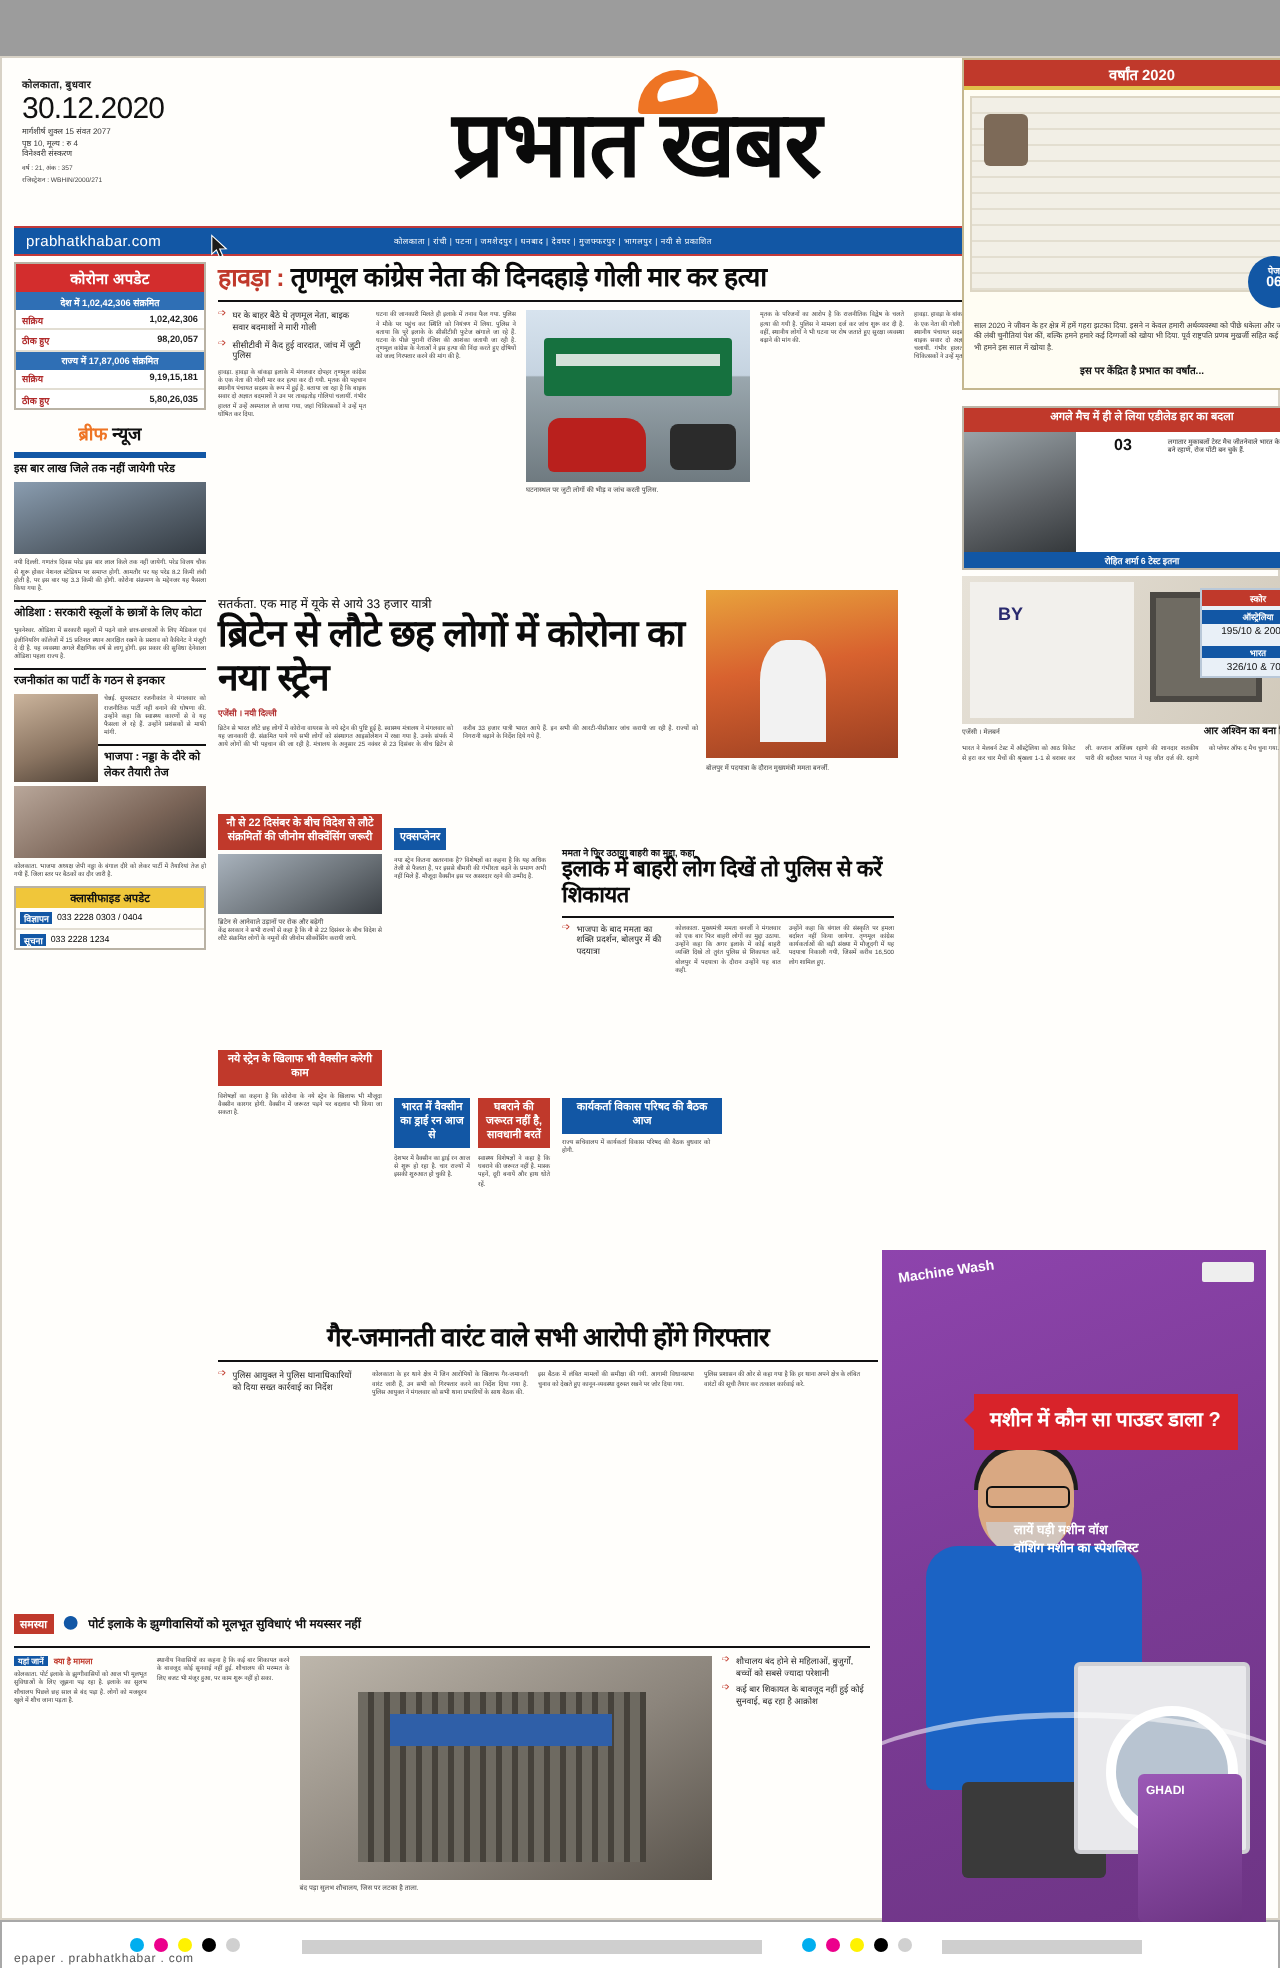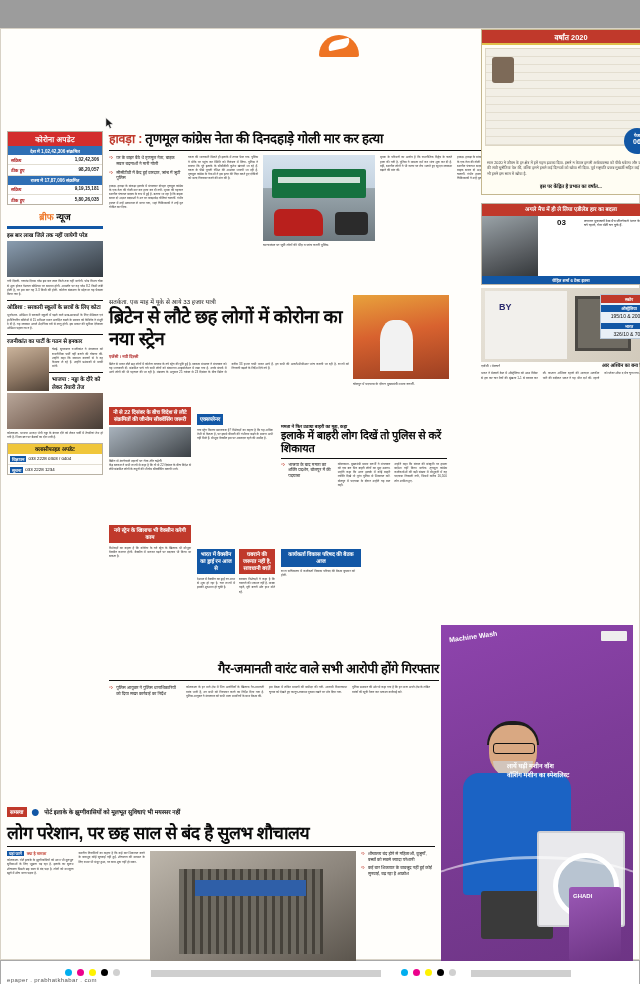--- a/index.html
+++ b/index.html
@@ -130,21 +130,21 @@
   #cricphoto .jersey{position:absolute;left:2%;top:4%;width:46%;height:92%;background:#f2f0ec;}
   #cricphoto .logo{position:absolute;left:10%;top:18%;font-size:9px;font-weight:bold;color:#2a2a6e;}
   #cricphoto .trophy{position:absolute;left:52%;top:10%;width:28%;height:66%;background:#6f6b62;border:3px solid #4b4843;}
   #scorebox{position:absolute;right:3px;top:6px;width:56px;background:#e9f0f7;border:1px solid #b9c8d8;text-align:center;}
   #scorebox .bh{background:#c0392b;color:#fff;font-size:4.4px;font-weight:bold;padding:1px 0;}
   #scorebox .tm{background:#1257a5;color:#fff;font-size:4.2px;font-weight:bold;padding:.8px 0;margin-top:2px;}
   #scorebox .sc{font-size:5px;color:#111;padding:1.4px 0;}
 
   
   #warrant{position:absolute;left:108px;top:632px;width:330px;}
-  #warrant .h{font-size:13px;font-weight:bold;color:#0b0b0b;text-align:right;line-height:16px;letter-spacing:-.3px;}
+  #warrant .h{font-size:13px;font-weight:bold;color:#0b0b0b;text-align:center;line-height:16px;letter-spacing:-.3px;}
   #warrant .rl{height:1.3px;background:#111;margin:3px 0 4px;}
 
   
   #ghadi{position:absolute;left:440px;top:596px;width:192px;height:362px;overflow:hidden;
      background:linear-gradient(160deg,#8e44ad 0%,#7d3c98 40%,#6c3483 100%);}
   #ghadi .brand{position:absolute;right:6px;top:6px;width:26px;height:10px;background:#eee;border-radius:1px;}
   #ghadi .mw{position:absolute;left:8px;top:8px;font-size:7px;font-weight:bold;color:#fff;transform:rotate(-8deg);}
   #ghadi .bubble{position:absolute;left:46px;top:72px;width:132px;background:#d8232a;color:#fff;
      font-size:10px;font-weight:bold;line-height:14px;padding:7px 8px;box-sizing:border-box;}
   #ghadi .bubble:after{content:"";position:absolute;left:-12px;bottom:8px;border:7px solid transparent;border-right-color:#d8232a;}
@@ -197,30 +197,47 @@
 
 <div id="page">
 
   <div id="topstrip"></div>
   <div id="botstrip"></div>
 
   <div id="pagebody">
 
     <div id="masthead">
 
+      <div id="dateblock">
+        <div class="city">कोलकाता, बुधवार</div>
+        <div class="bigdate">30.12.2020</div>
+        <div class="sub">मार्गशीर्ष शुक्ल 15 संवत 2077</div>
+        <div class="sub">पृष्ठ 10, मूल्य : रु 4</div>
+        <div class="sub">विनेश्वरी संस्करण</div>
+        <div class="reg">वर्ष : 21, अंक : 357</div>
+        <div class="reg">रजिस्ट्रेशन : WBHIN/2000/271</div>
+      </div>
 
       <div id="nameplate">
         <div id="npBird"></div>
+        <div id="npText">
+          <span>प्रभात</span>
+          <span>खबर</span>
+        </div>
       </div>
 
       <div id="tagline">
         <span>अखबार नहीं </span><span class="org">आंदोलन</span>
       </div>
     </div>
 
+    <div id="urlbar">
+      <span class="site">prabhatkhabar.com</span>
+      <span class="cities">कोलकाता | रांची | पटना | जमशेदपुर | धनबाद | देवघर | मुजफ्फरपुर | भागलपुर | नयी से प्रकाशित</span>
+    </div>
     <svg id="cursor" viewBox="0 0 12 18">
       <path d="M1 1 L1 14 L4.2 11 L6.4 16 L8.6 15 L6.5 10.4 L11 10.2 Z" fill="#1b1b1b" stroke="#fff" stroke-width=".8"></path>
     </svg>
 
     <div id="leftcol">
 
       <div id="corona" class="boxcard">
         <div class="ttl">कोरोना अपडेट</div>
         <div class="band">देश में 1,02,42,306 संक्रमित</div>
         <div class="row">
@@ -447,21 +464,20 @@
         <div style="width:78px" class="blur-xs">पुलिस प्रशासन की ओर से कहा गया है कि हर थाना अपने क्षेत्र के लंबित वारंटों की सूची तैयार कर तत्काल कार्रवाई करे.</div>
       </div>
     </div>
 
     <div id="bottom">
       <div class="kick">
         <span class="tag">समस्या</span>
         <span class="bd">●</span>
         <span class="tx">पोर्ट इलाके के झुग्गीवासियों को मूलभूत सुविधाएं भी मयस्सर नहीं</span>
       </div>
-      <div id="bottomhead">लोग परेशान, पर छह साल से बंद है सुलभ शौचालय</div>
       <div class="rl"></div>
 
       <div style="display:flex;gap:5px">
         <div style="width:68px">
           <div style="display:flex;gap:3px;align-items:center;margin-bottom:2px">
             <span style="background:#1257a5;color:#fff;font-size:4px;font-weight:bold;padding:0 2px">यहां जानें</span>
             <span style="font-size:4px;color:#c0392b;font-weight:bold">क्या है मामला</span>
           </div>
           <div class="blur-xs">कोलकाता. पोर्ट इलाके के झुग्गीवासियों को आज भी मूलभूत सुविधाओं के लिए जूझना पड़ रहा है. इलाके का सुलभ शौचालय पिछले छह साल से बंद पड़ा है. लोगों को मजबूरन खुले में शौच जाना पड़ता है.</div>
         </div>
@@ -493,20 +509,21 @@
         <span>Wash</span>
       </div>
       <div class="man">
         <div class="hair"></div>
         <div class="head"></div>
         <div class="glass"></div>
         <div class="beard"></div>
         <div class="body"></div>
         <div class="legs"></div>
       </div>
+      <div class="bubble">मशीन में कौन सा पाउडर डाला ?</div>
       <div class="sub">
         <div>लायें घड़ी मशीन वॉश</div>
         <div>वॉशिंग मशीन का स्पेशलिस्ट</div>
       </div>
       <div class="washer">
         <div class="door"></div>
       </div>
       <div class="arc"></div>
       <div class="pack">
         <div class="pt">GHADI</div>

